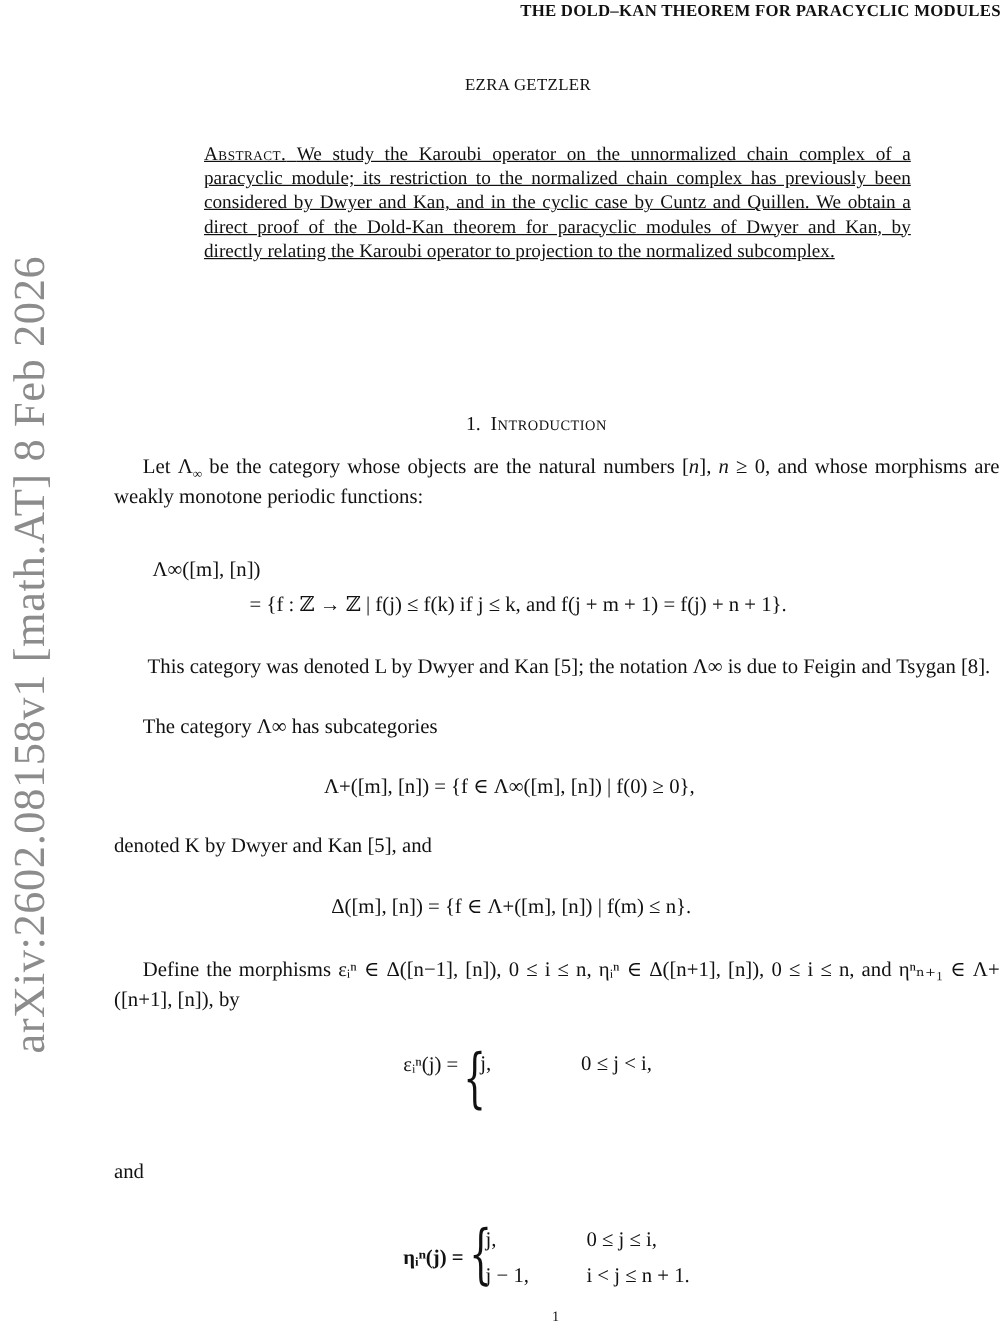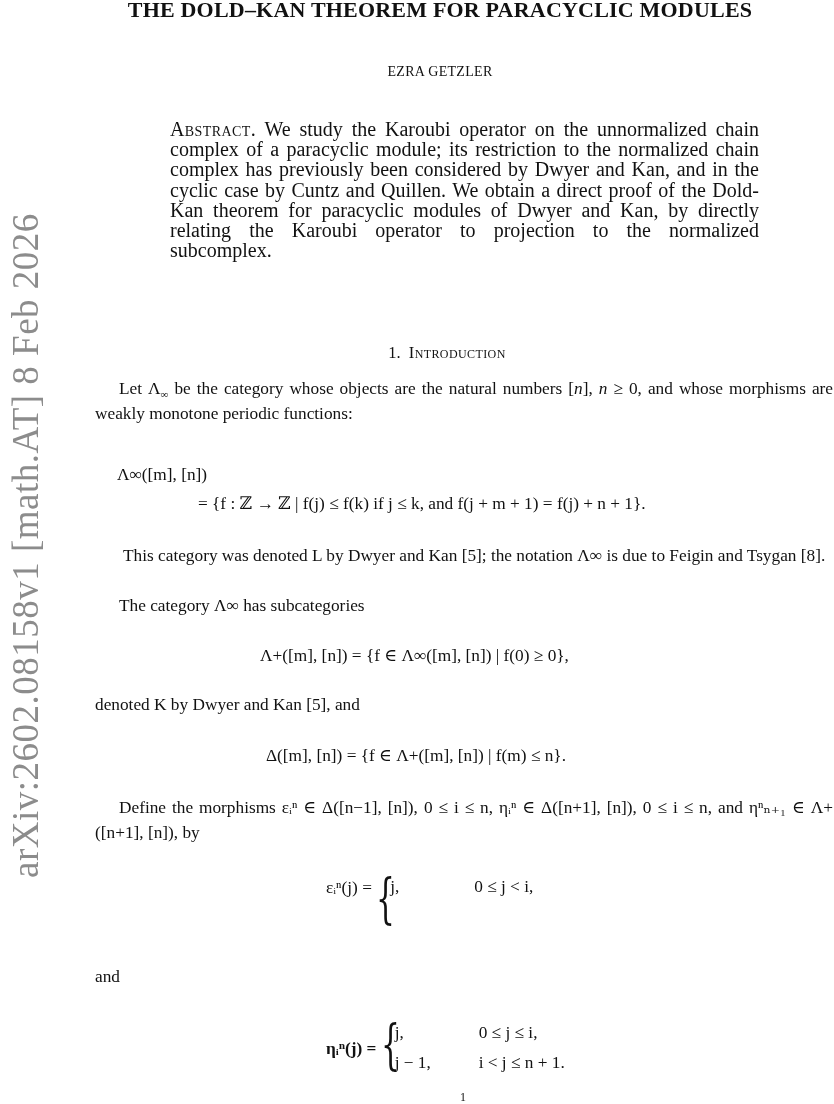--- a/index.html
+++ b/index.html
@@ -3,48 +3,48 @@
 <meta charset="utf-8">
 <style>
   html, body { margin: 0; padding: 0; background: #ffffff; }
   body {
     width: 834px; height: 1104px; position: relative; overflow: hidden;
     font-family: "Liberation Serif", "DejaVu Serif", serif;
     color: #111111;
   }
   .abs { position: absolute; }
   .title {
-    left: 0; width: 834px; top: 0; text-align: center;
-    font-weight: bold; font-size: 22px; letter-spacing: 0.2px; line-height: 20px;
+    left: 0; width: 834px; top: 0; text-align: right;
+    font-weight: bold; font-size: 14px; letter-spacing: 0.2px; line-height: 20px;
     padding-left: 46px; box-sizing: border-box;
   }
   .author {
     left: 0; width: 834px; top: 64px; text-align: center;
     font-size: 14px; padding-left: 46px; box-sizing: border-box; letter-spacing: 0.3px;
   }
   .abstract {
     left: 170px; width: 589px; top: 119px;
-    font-size: 20px; line-height: 20.2px; text-align: justify;
+    font-size: 16px; line-height: 20.2px; text-align: justify; text-decoration: underline;
   }
   .sc { font-variant: small-caps; letter-spacing: 0.4px; }
   .arxiv {
     left: 6px; top: 878px; width: 760px; height: 40px;
     transform-origin: 0 0; transform: rotate(-90deg);
     font-size: 37px; color: #8c8c8c; white-space: nowrap; line-height: 40px;
     letter-spacing: 0.5px;
   }
   .section {
     left: 0; width: 834px; top: 343px; text-align: center; font-size: 16.5px;
     padding-left: 60px; box-sizing: border-box;
   }
   .para {
     left: 95px; width: 738px; font-size: 17.3px; line-height: 25px; text-align: justify;
   }
   .indent { text-indent: 24px; }
-  .eq { font-size: 17.3px; white-space: nowrap; line-height: 25px; }
+  .eq { font-size: 17.3px; white-space: nowrap; line-height: 25px; margin-left: 10px; }
   i.m { font-style: italic; }
   sub, sup { font-size: 11px; line-height: 0; }
   .cases { display: inline-block; vertical-align: middle; position: relative; padding-left: 14px; }
   .cases .brace {
     position: absolute; left: 0; top: -4px; font-size: 54px; line-height: 62px;
     transform: scaleX(0.55); transform-origin: left center; font-family: "DejaVu Serif", serif;
   }
   .cases table { border-collapse: collapse; }
   .cases td { padding: 0 0 0 0; font-size: 17.3px; line-height: 30px; white-space: nowrap; }
   .cases td.c1 { width: 84px; }

